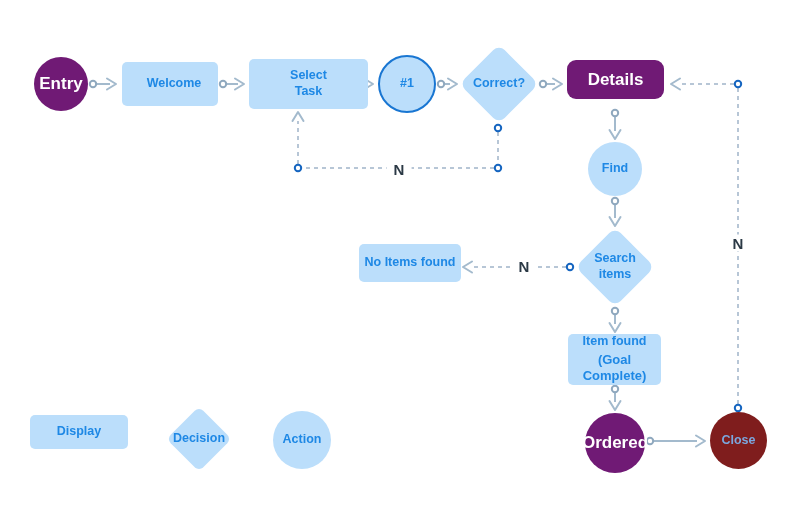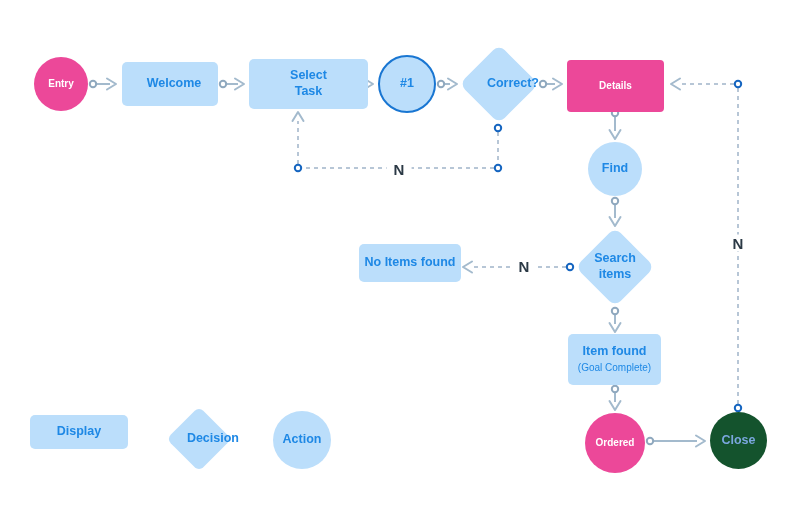--- a/index.html
+++ b/index.html
@@ -7,33 +7,33 @@
     position:relative;width:800px;height:528px;background:#ffffff;
     font-family:"Liberation Sans",sans-serif;overflow:hidden;
   }
   .node{
     position:absolute;display:flex;align-items:center;justify-content:center;
     flex-direction:column;text-align:center;font-weight:700;font-size:12.5px;
     color:#1E88E5;line-height:1.25;box-sizing:border-box;
   }
   .rect{background:#BBDEFB;border-radius:5px;}
   .circle{background:#BBDEFB;border-radius:50%;}
-  .primary{background:#ec4899;color:#ffffff;font-size:10px;}
+  .primary{background:#701a75;color:#ffffff;font-size:17px;}
   .outline{border:2.5px solid #1976D2;}
-  .pale{background:#14532d;color:#7BA7DE;}
+  .pale{background:#7f1d1d;color:#7BA7DE;}
   .diamond{
     position:absolute;background:#BBDEFB;transform:rotate(45deg);
     border-radius:8px;box-sizing:border-box;
   }
   .dlabel{
-    position:absolute;display:flex;align-items:center;justify-content:flex-end;
+    position:absolute;display:flex;align-items:center;justify-content:center;
     text-align:center;font-weight:700;font-size:12.5px;color:#1E88E5;line-height:1.25;
   }
   .wrapspan{display:inline-block;width:60px;}
-  .sub{font-size:10px;font-weight:400;margin-top:2px;}
+  .sub{font-size:13px;font-weight:700;margin-top:2px;}
   .nlab{
     position:absolute;transform:translate(-50%,-50%);background:#ffffff;
     padding:0 7px;font-size:15px;font-weight:600;color:#2B3945;
   }
   svg.wires{position:absolute;left:0;top:0;pointer-events:none;}
   .flow{stroke:#A3BACD;stroke-width:2;fill:none;}
   .dash{stroke:#B7C6D6;stroke-width:2;fill:none;stroke-dasharray:4 4;}
   .chev{fill:none;stroke:#A3BACD;stroke-width:2;stroke-linecap:round;stroke-linejoin:round;}
   .ringg{fill:#ffffff;stroke:#8FA8BE;stroke-width:2;}
   .ringb{fill:#ffffff;stroke:#1565C0;stroke-width:2;}
@@ -147,21 +147,21 @@
   </div>
 
   <div class="node circle outline" style="left:378px;top:55px;width:58px;height:58px;">
     <span>#1</span>
   </div>
 
   <div class="dlabel" style="left:459px;top:56px;width:80px;height:56px;">
     <span>Correct?</span>
   </div>
 
-  <div class="node rect primary" style="left:567px;top:60px;width:97px;height:52px;border-radius:4px;">
+  <div class="node rect primary" style="left:567px;top:60px;width:97px;height:39px;border-radius:9px;">
     <span>Details</span>
   </div>
 
   <div class="node circle" style="left:588px;top:142px;width:54px;height:54px;">
     <span>Find</span>
   </div>
 
   <div class="dlabel" style="left:585px;top:239px;width:60px;height:56px;">
     <span class="wrapspan">Search items</span>
   </div>

